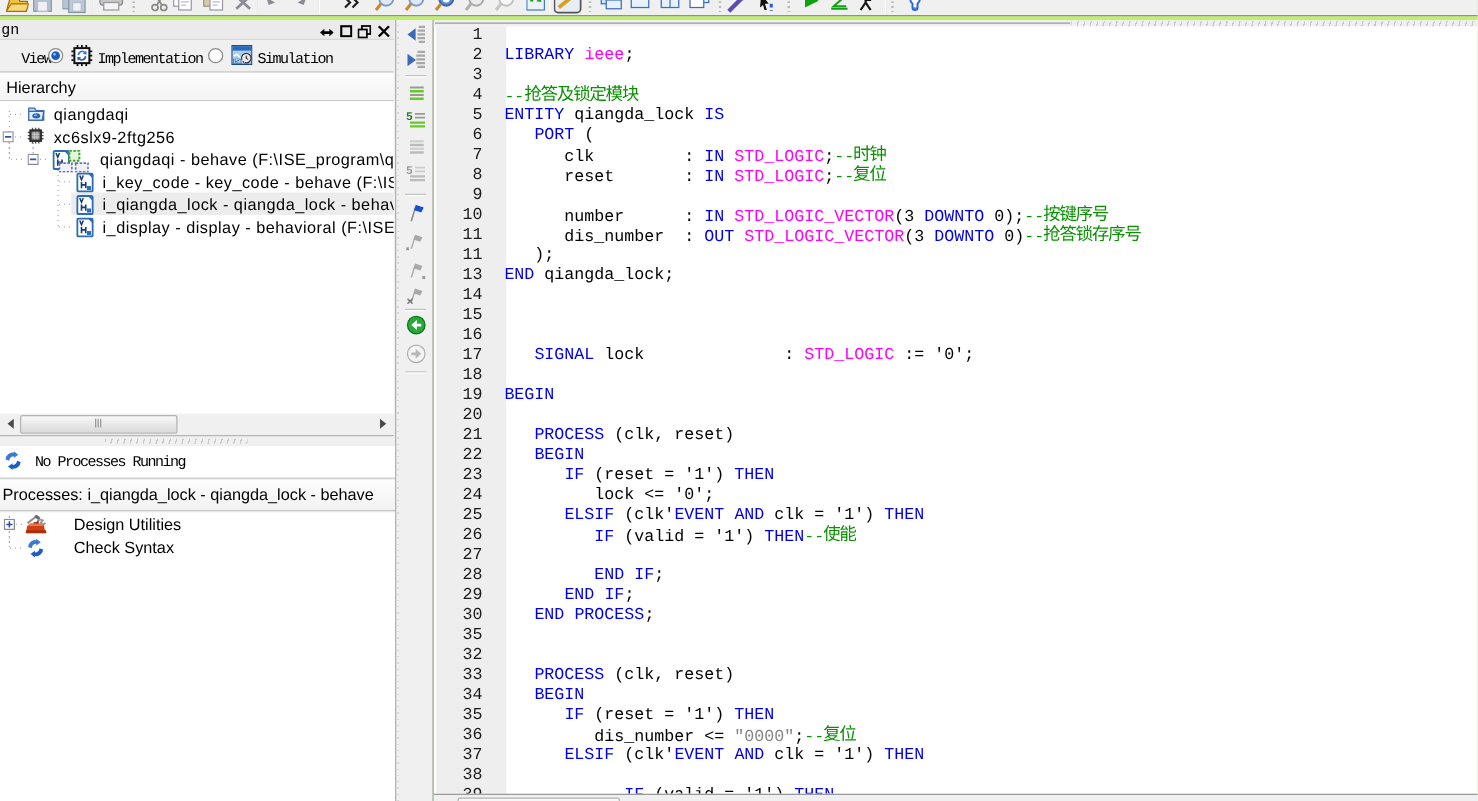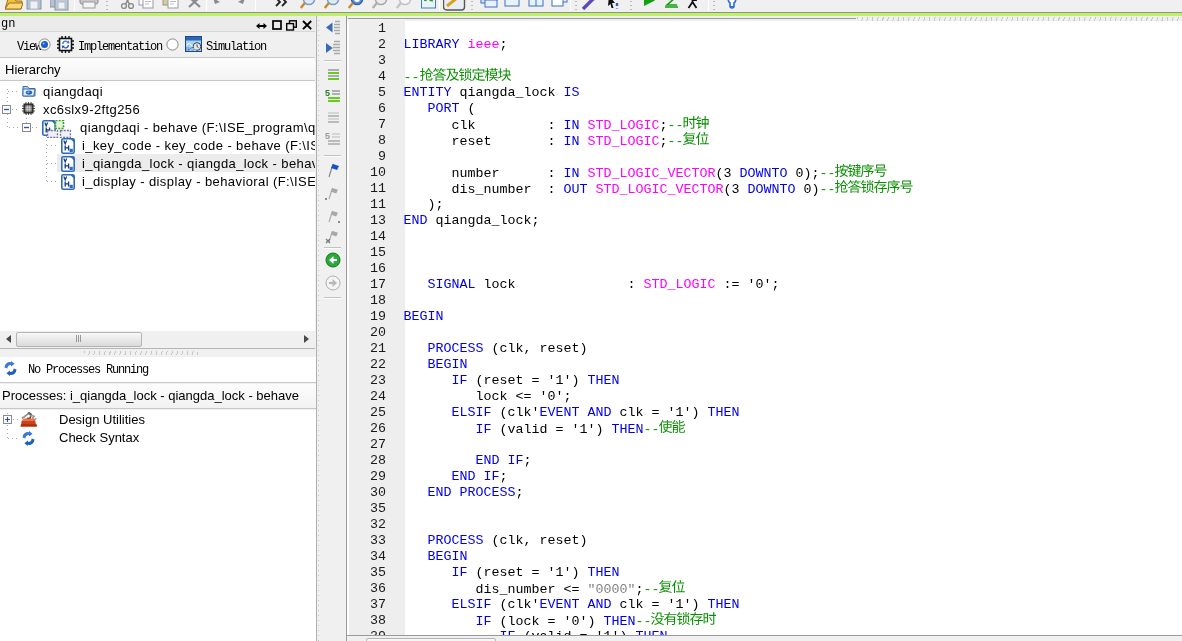--- a/index.html
+++ b/index.html
@@ -537,27 +537,20 @@
 <div class="ln" style="top:544px">35</div>
 <div class="cl" style="top:544px">      <b class="k">IF</b> (reset = '1') <b class="k">THEN</b></div>
 <div class="ln" style="top:560px">36</div>
 <div class="cl" style="top:560px">         dis_number &lt;= <b class="s">"0000"</b>;<b class="c">--<svg class="cj" width="26" height="13" viewBox="0 0 26 13">
               <use href="#c9"></use>
               <use href="#c10" x="13"></use>
             </svg></b></div>
 <div class="ln" style="top:576px">37</div>
 <div class="cl" style="top:576px">      <b class="k">ELSIF</b> (clk'<b class="k">EVENT</b> <b class="k">AND</b> clk = '1') <b class="k">THEN</b></div>
 <div class="ln" style="top:592px">38</div>
-<div class="cl" style="top:592px">         <b class="k">IF</b> (lock = '0') <b class="k">THEN</b><b class="c">--<svg class="cj" width="65" height="13" viewBox="0 0 65 13">
-              <use href="#c19"></use>
-              <use href="#c20" x="13"></use>
-              <use href="#c3" x="26"></use>
-              <use href="#c17" x="39"></use>
-              <use href="#c7" x="52"></use>
-            </svg></b></div>
 <div class="ln" style="top:608px">39</div>
 <div class="cl" style="top:608px">            <b class="k">IF</b> (valid = '1') <b class="k">THEN</b></div>
  </div>
  <div id="edsb">
         <svg class="abs" style="left:1px;top:2px;" width="16" height="15" viewBox="0 0 16 15">
           <path d="M10 3 l-5 4 5 4z" fill="#4a4a4a"></path>
         </svg>
         <div class="sbh" style="left:19px;top:2px;width:130px;height:18px"></div>
       </div>
 </div>

